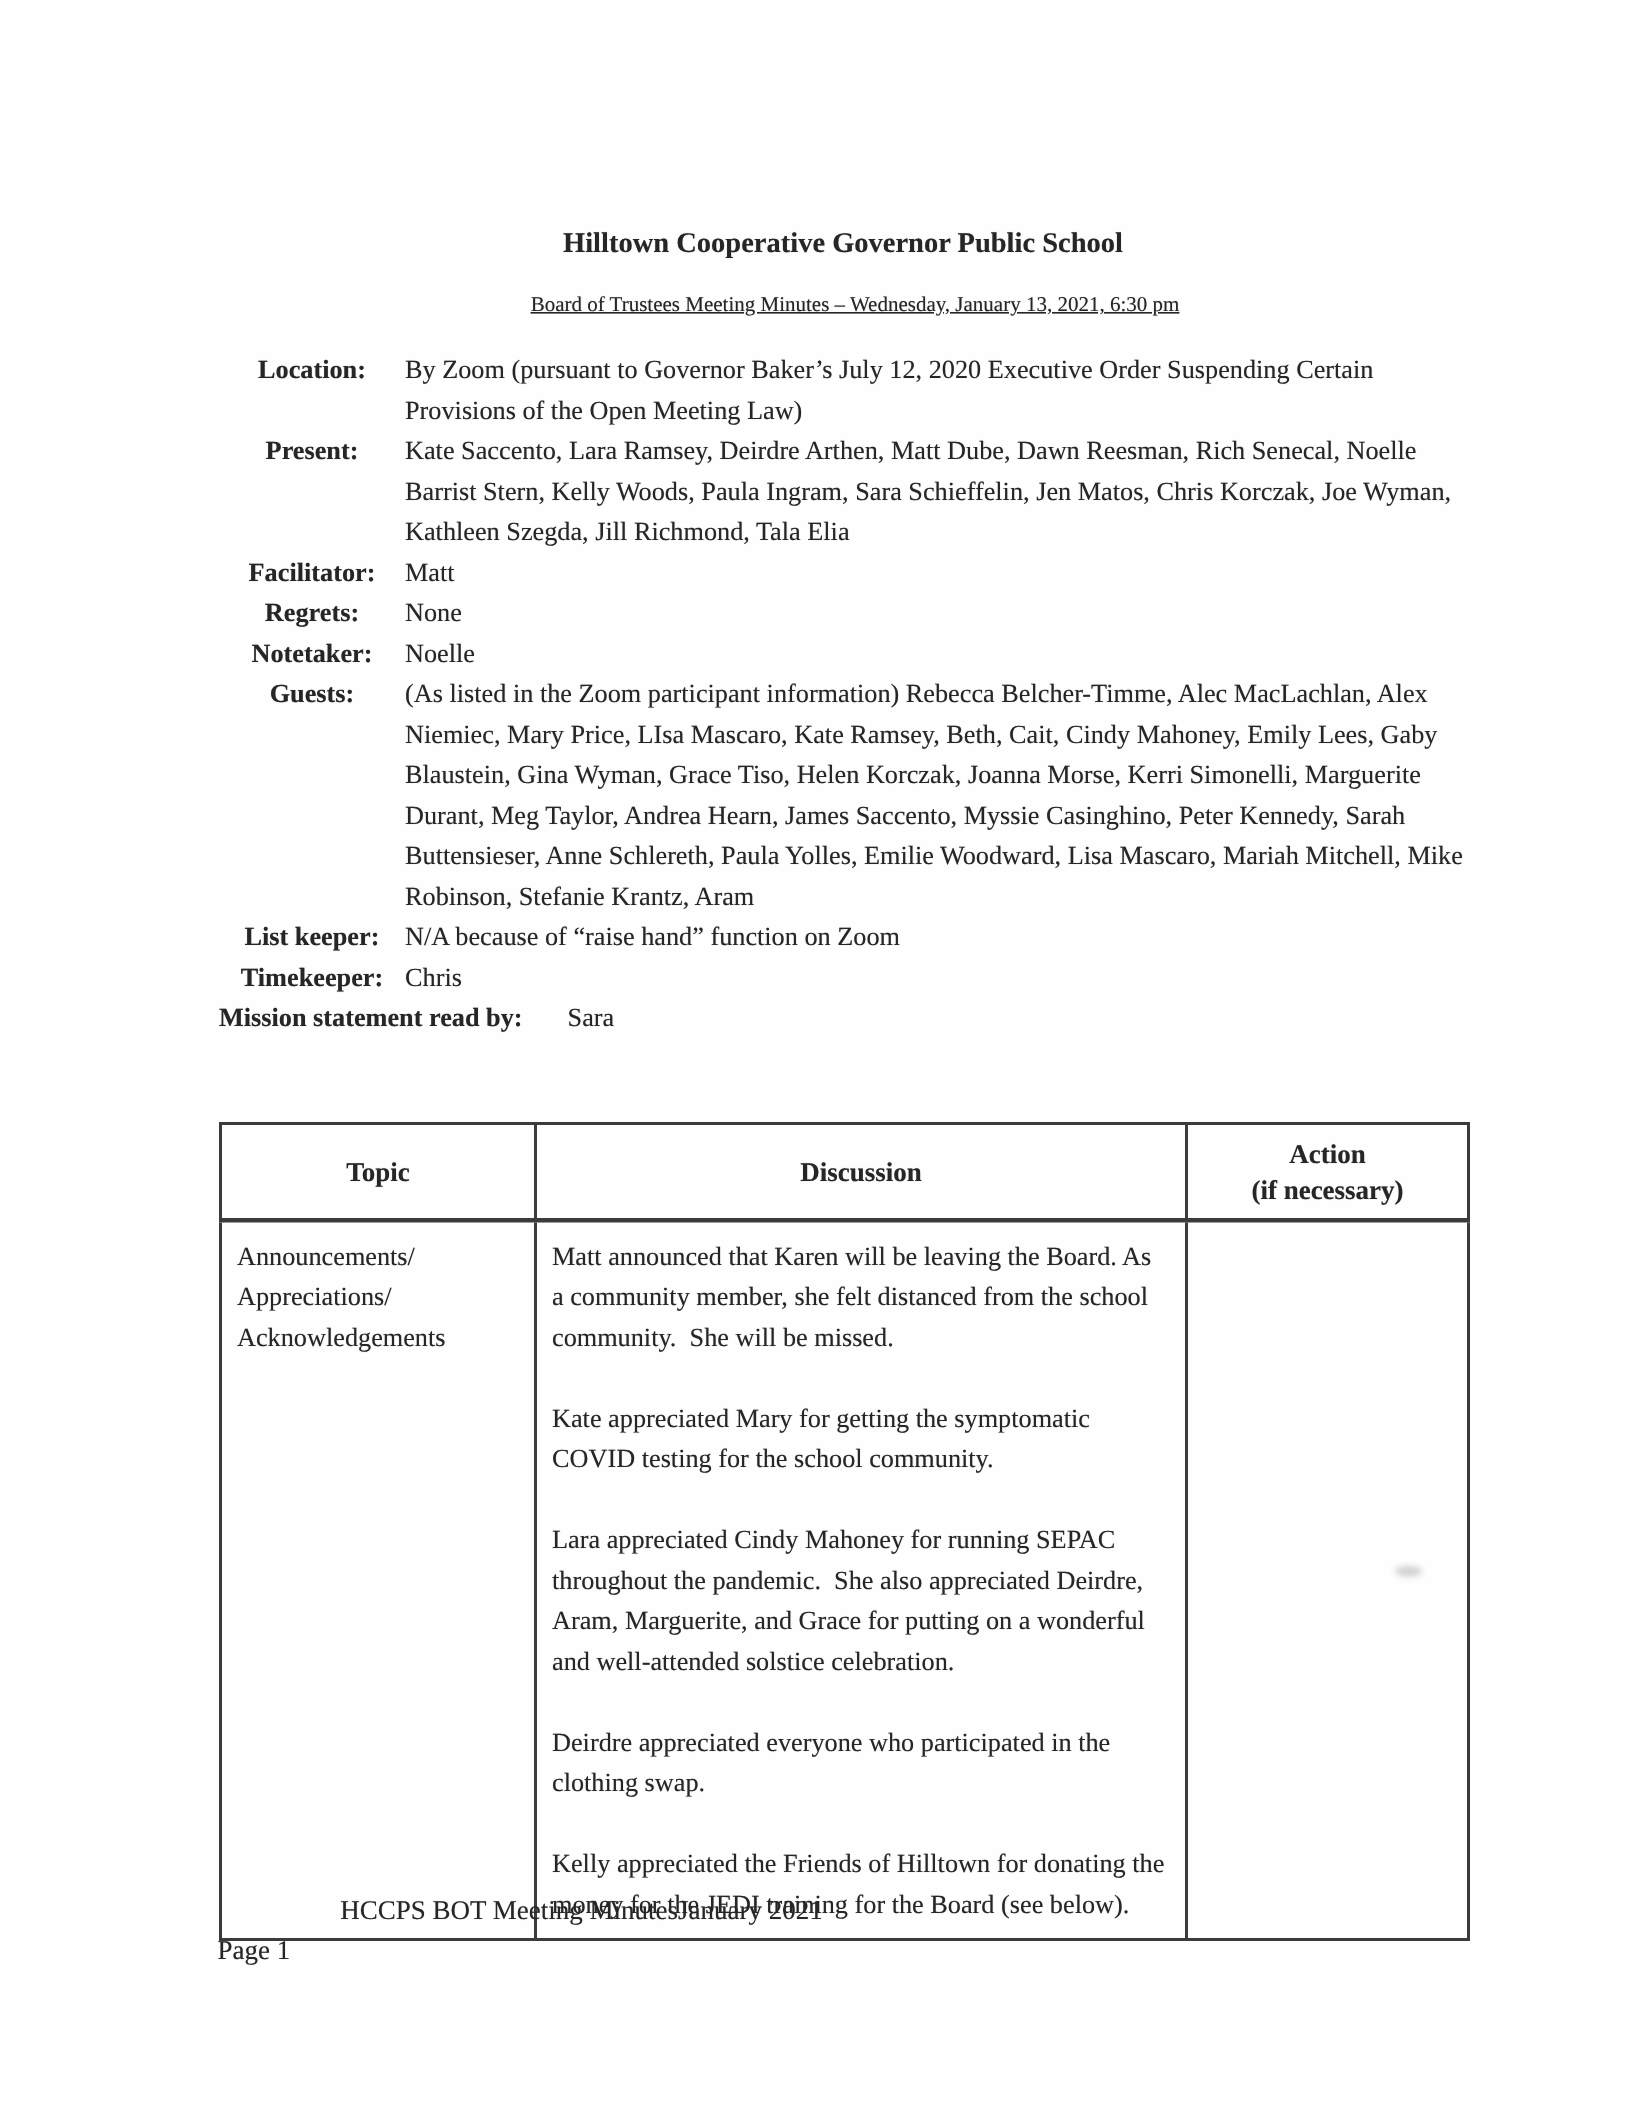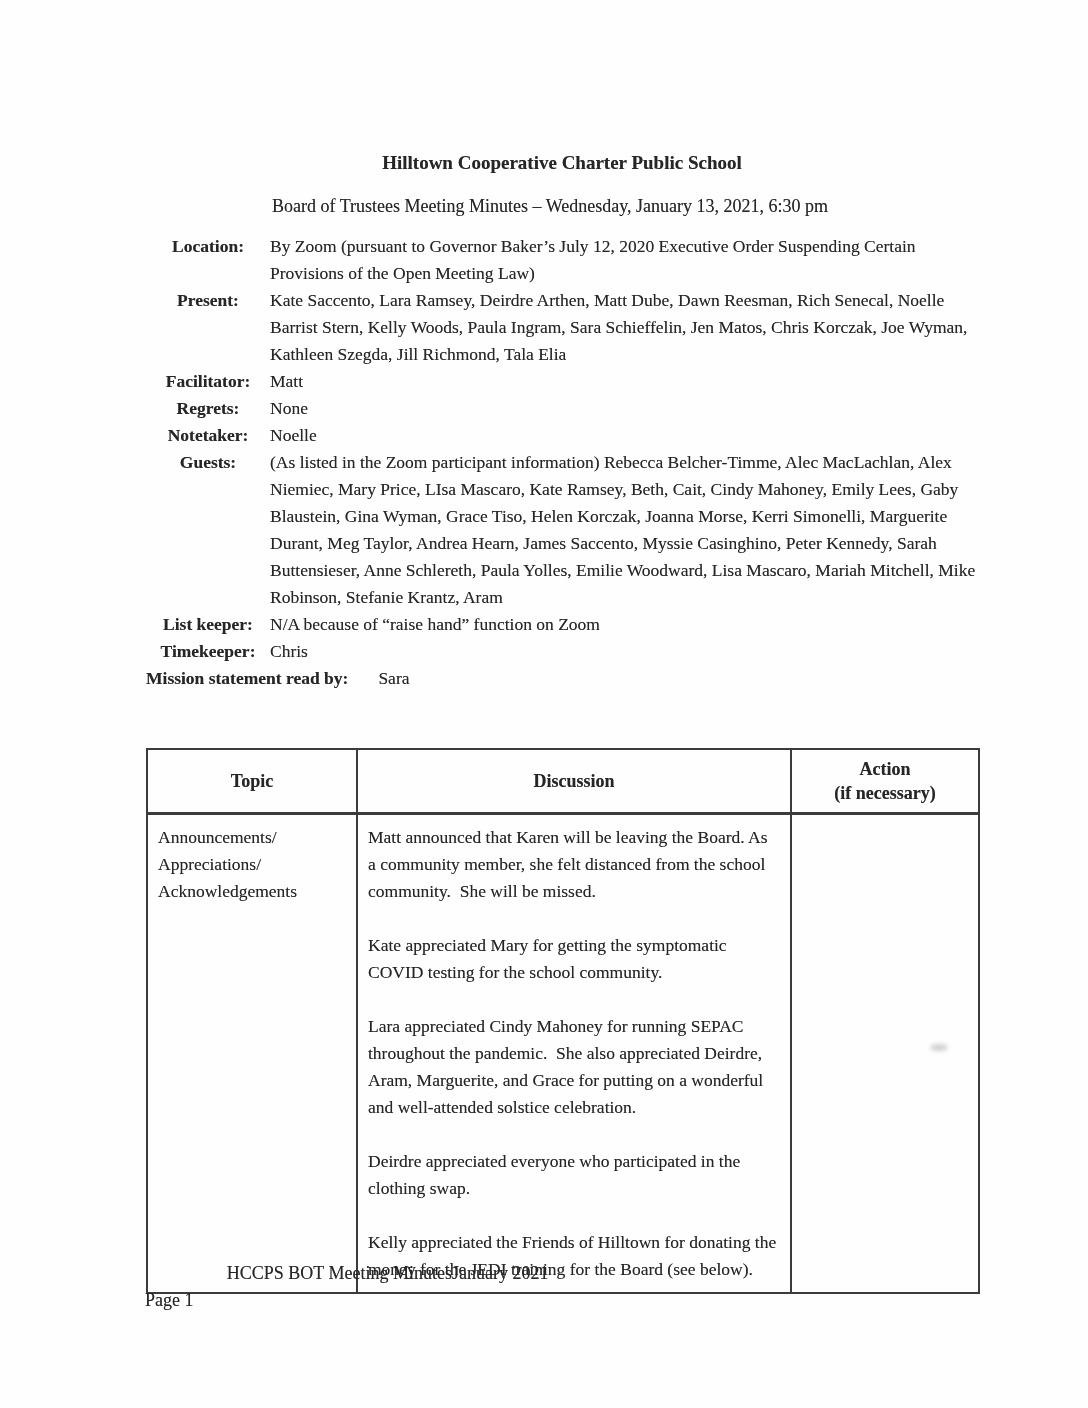--- a/index.html
+++ b/index.html
@@ -14,22 +14,22 @@
     background: #fefefe;
     color: #262626;
     overflow: hidden;
     text-shadow: 0 0 0.6px rgba(40,40,40,0.45); 
   }
   .content-title {
     position: absolute; top: 152px; left: 146px; width: 832px;
     text-align: center; font-weight: bold; font-size: 19px;
   }
   .content-subtitle {
-    position: absolute; top: 196px; left: 134px; width: 832px;
-    text-align: center; font-size: 18px;
+    position: absolute; top: 196px; left: 154px; width: 832px;
+    text-align: center; font-size: 14px; text-decoration: underline;
   }
   .meta {
     position: absolute; top: 233px; left: 146px; width: 832px;
     font-size: 17.5px; line-height: 27px;
   }
   .meta-row { display: grid; grid-template-columns: 124px 1fr; }
   .meta-row .label { font-weight: bold; text-align: center; }
   .meta-row-wide { display: flex; gap: 30px; }
   .meta-row-wide .label { font-weight: bold; }
   .minutes-table {
@@ -67,21 +67,21 @@
     position: absolute; top: 1044px; left: 930px;
     width: 18px; height: 7px; border-radius: 50%;
     background: #b8b8b6; filter: blur(2px); opacity: 0.65;
   }
 </style>
 </head>
 <body>
 
 <div class="page">
 
-  <div class="content-title">Hilltown Cooperative Charter Public School</div>
+  <div class="content-title">Hilltown Cooperative Governor Public School</div>
   <div class="content-subtitle">Board of Trustees Meeting Minutes – Wednesday, January 13, 2021, 6:30 pm</div>
 
   <div class="meta">
     <div class="meta-row">
       <span class="label">Location:</span>
       <span class="value">By Zoom (pursuant to Governor Baker’s July 12, 2020 Executive Order Suspending Certain Provisions of the Open Meeting Law)</span>
     </div>
     <div class="meta-row">
       <span class="label">Present:</span>
       <span class="value">Kate Saccento, Lara Ramsey, Deirdre Arthen, Matt Dube, Dawn Reesman, Rich Senecal, Noelle Barrist Stern, Kelly Woods, Paula Ingram, Sara Schieffelin, Jen Matos, Chris Korczak, Joe Wyman, Kathleen Szegda, Jill Richmond, Tala Elia</span>

